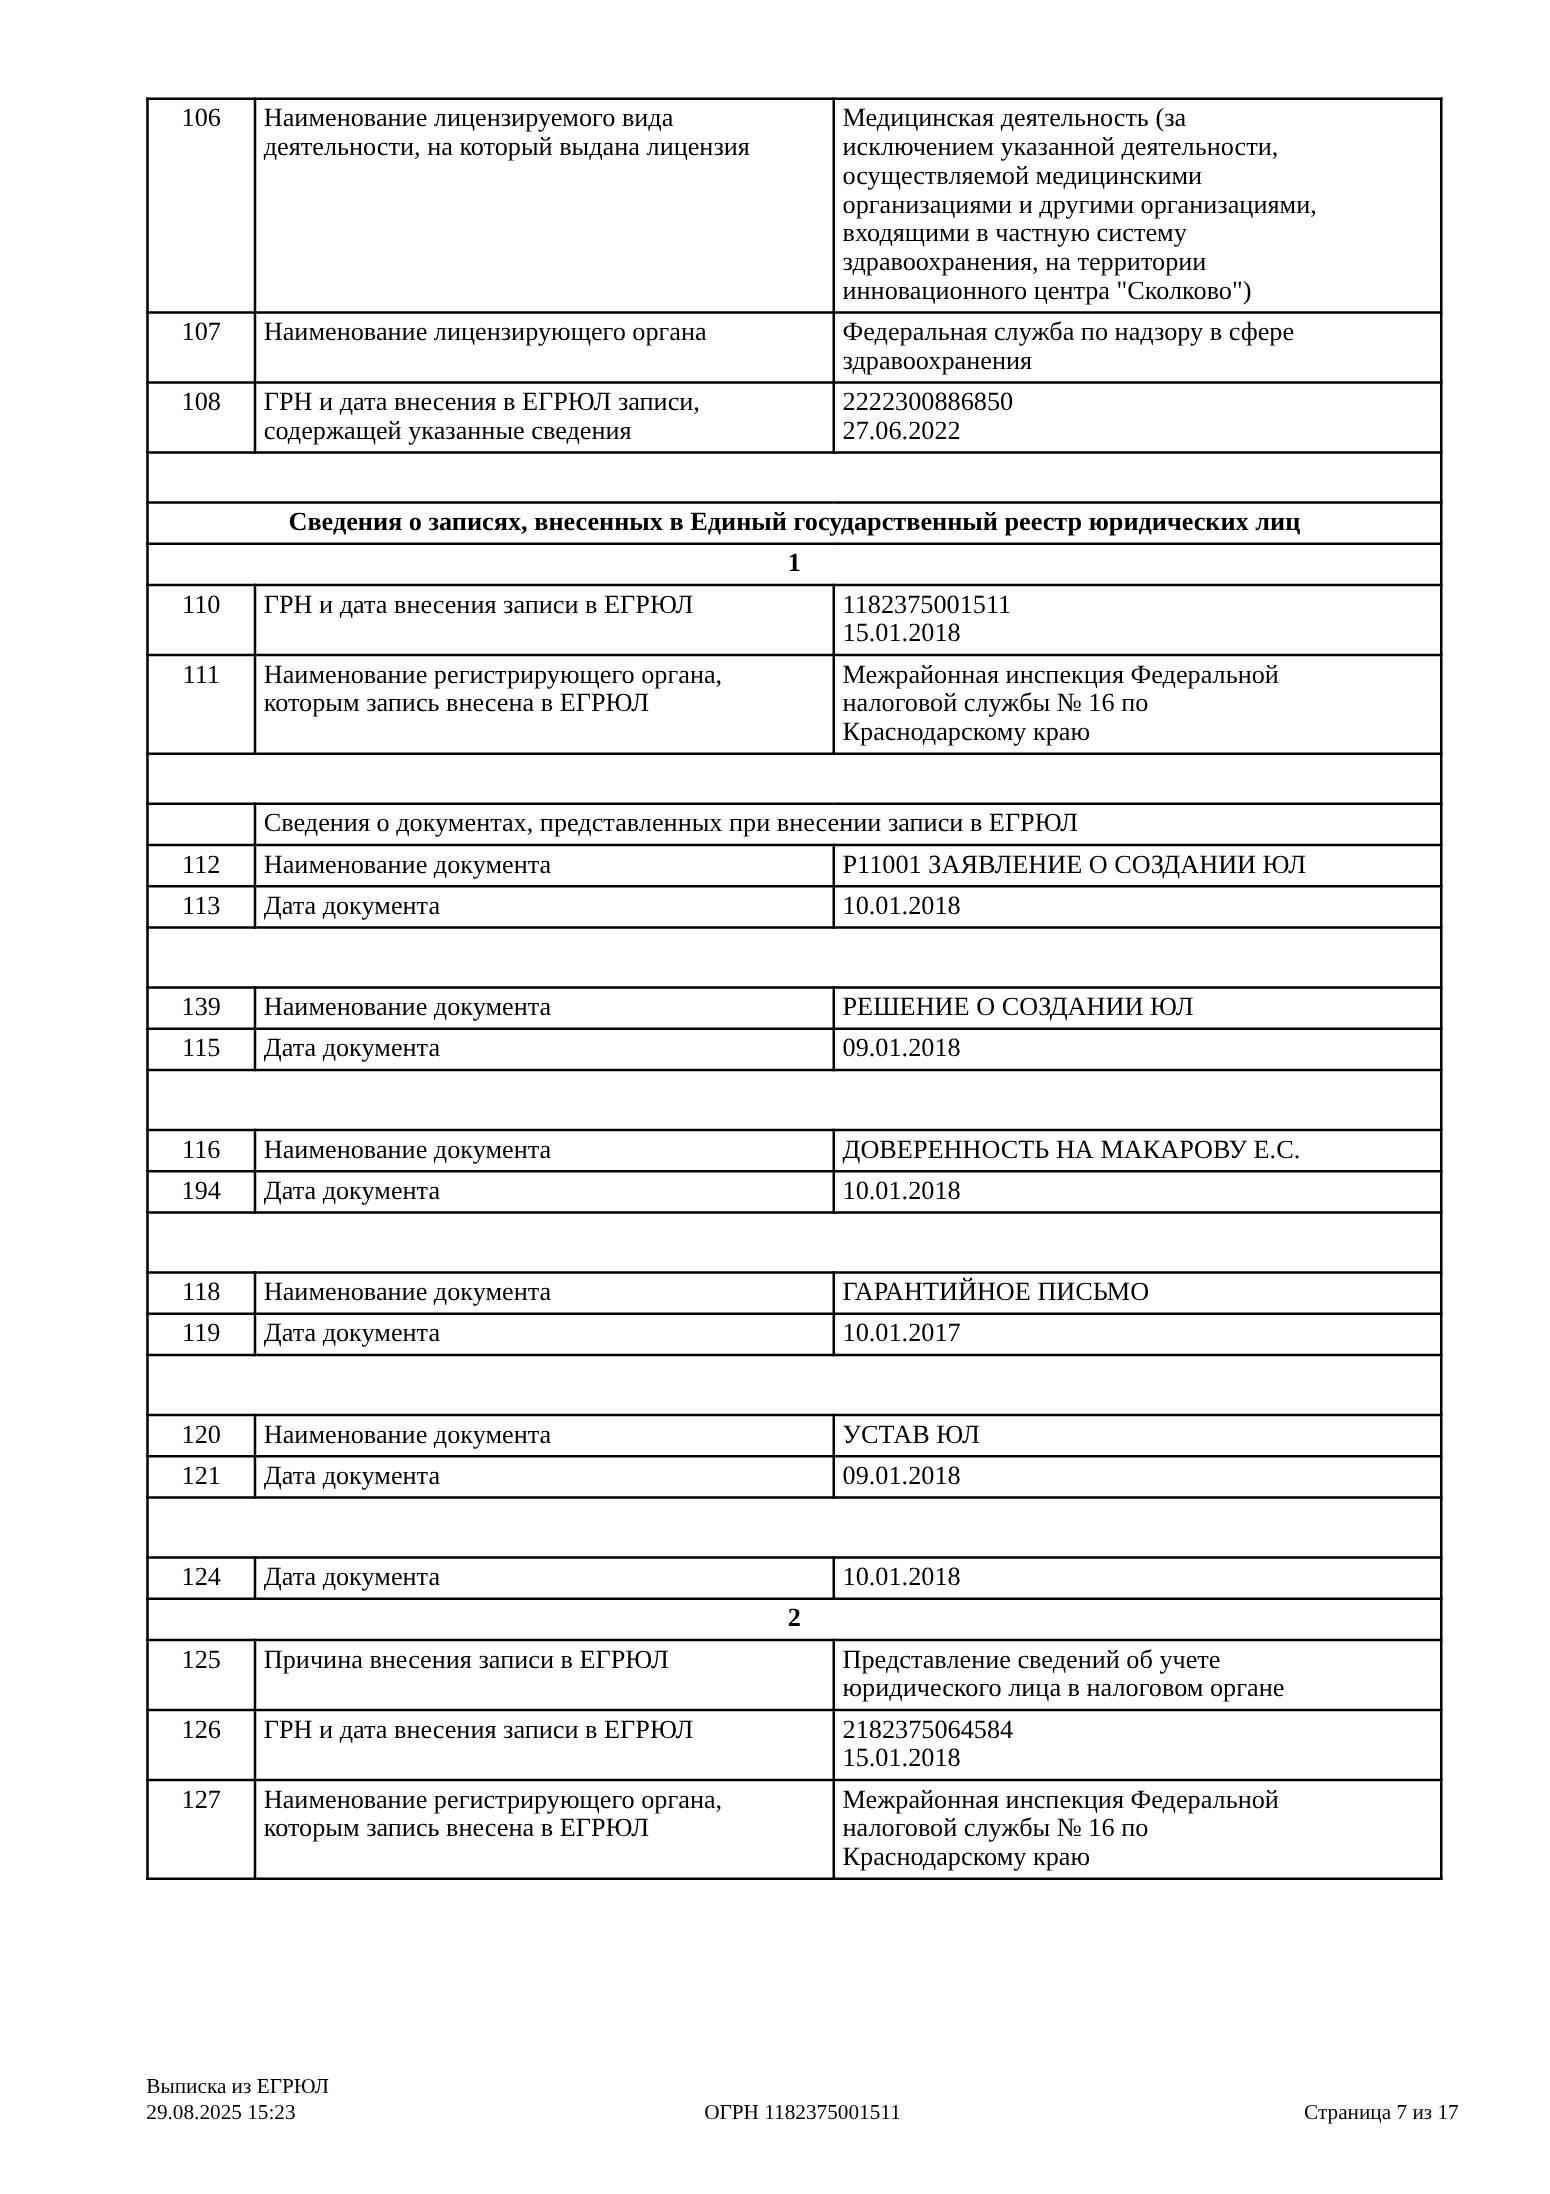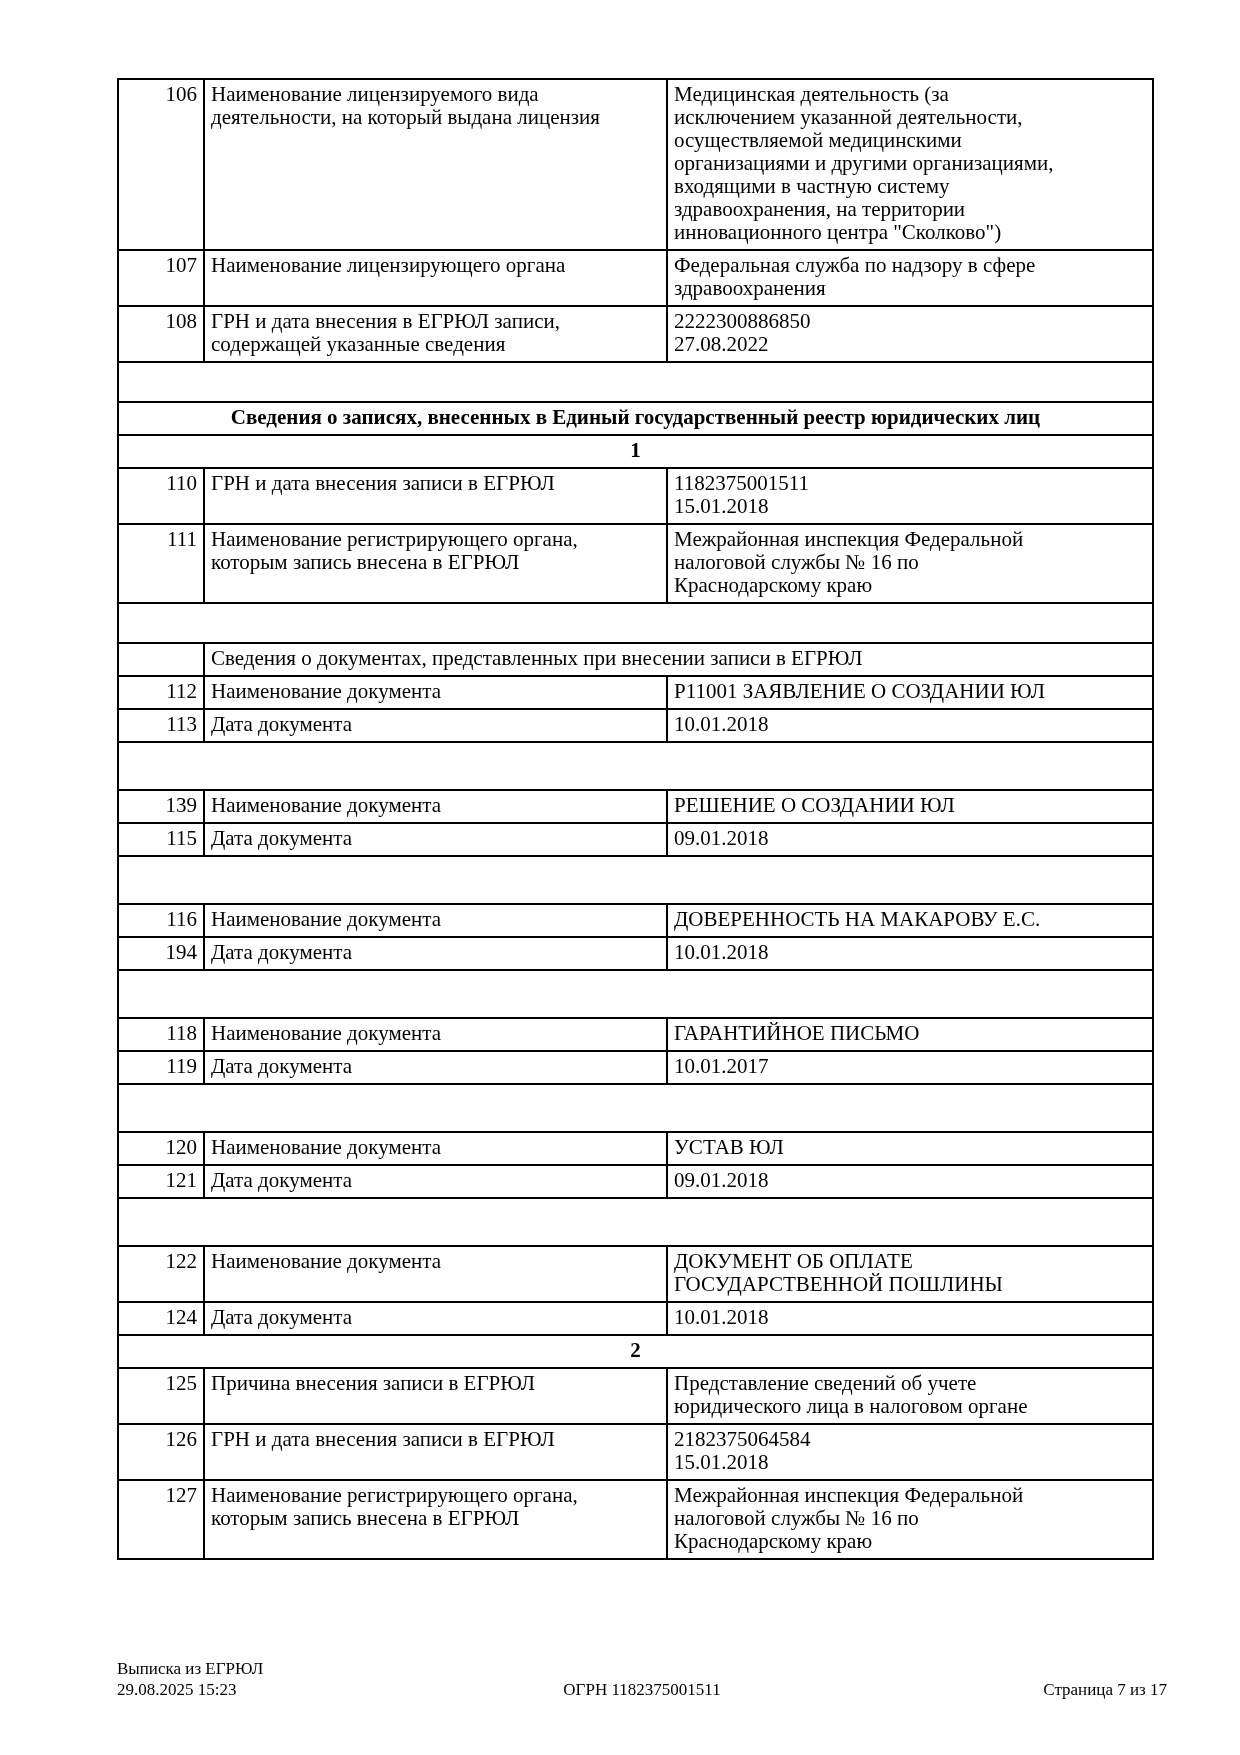--- a/index.html
+++ b/index.html
@@ -20,21 +20,21 @@
   }
   table.doc td {
     border: 2px solid #000;
     vertical-align: top;
     padding: 3px 6px 5px 6px;
     font-size: 21px;
     line-height: 23px;
     white-space: pre-line;
     overflow: hidden;
   }
-  td.num { text-align: right; padding-left: 2px; padding-right: 2px; }
+  td.num { text-align: center; padding-left: 2px; padding-right: 2px; }
   tr.gap  td { height: 38px; padding: 0; }
   tr.gap2 td { height: 46px; padding: 0; }
   td.sec { font-weight: bold; text-align: center; padding-top: 5px; padding-bottom: 7px; }
   td.grp { font-weight: bold; text-align: center; }
   .footer {
     position: absolute;
     left: 117px; top: 1658px;
     width: 1050px;
     font-size: 17px;
     line-height: 21px;
@@ -69,21 +69,21 @@
       <td class="num">107</td>
       <td class="lbl">Наименование лицензирующего органа</td>
       <td class="val">Федеральная служба по надзору в сфере
 здравоохранения</td>
     </tr>
     <tr>
       <td class="num">108</td>
       <td class="lbl">ГРН и дата внесения в ЕГРЮЛ записи,
 содержащей указанные сведения</td>
       <td class="val">2222300886850
-27.08.2022</td>
+27.06.2022</td>
     </tr>
     <tr class="gap">
       <td colspan="3"></td>
     </tr>
     <tr>
       <td class="sec" colspan="3">Сведения о записях, внесенных в Единый государственный реестр юридических лиц</td>
     </tr>
     <tr>
       <td class="grp" colspan="3">1</td>
     </tr>
@@ -165,26 +165,20 @@
       <td class="lbl">Наименование документа</td>
       <td class="val">УСТАВ ЮЛ</td>
     </tr>
     <tr>
       <td class="num">121</td>
       <td class="lbl">Дата документа</td>
       <td class="val">09.01.2018</td>
     </tr>
     <tr class="gap2">
       <td colspan="3"></td>
-    </tr>
-    <tr>
-      <td class="num">122</td>
-      <td class="lbl">Наименование документа</td>
-      <td class="val">ДОКУМЕНТ ОБ ОПЛАТЕ
-ГОСУДАРСТВЕННОЙ ПОШЛИНЫ</td>
     </tr>
     <tr>
       <td class="num">124</td>
       <td class="lbl">Дата документа</td>
       <td class="val">10.01.2018</td>
     </tr>
     <tr>
       <td class="grp" colspan="3">2</td>
     </tr>
     <tr>

